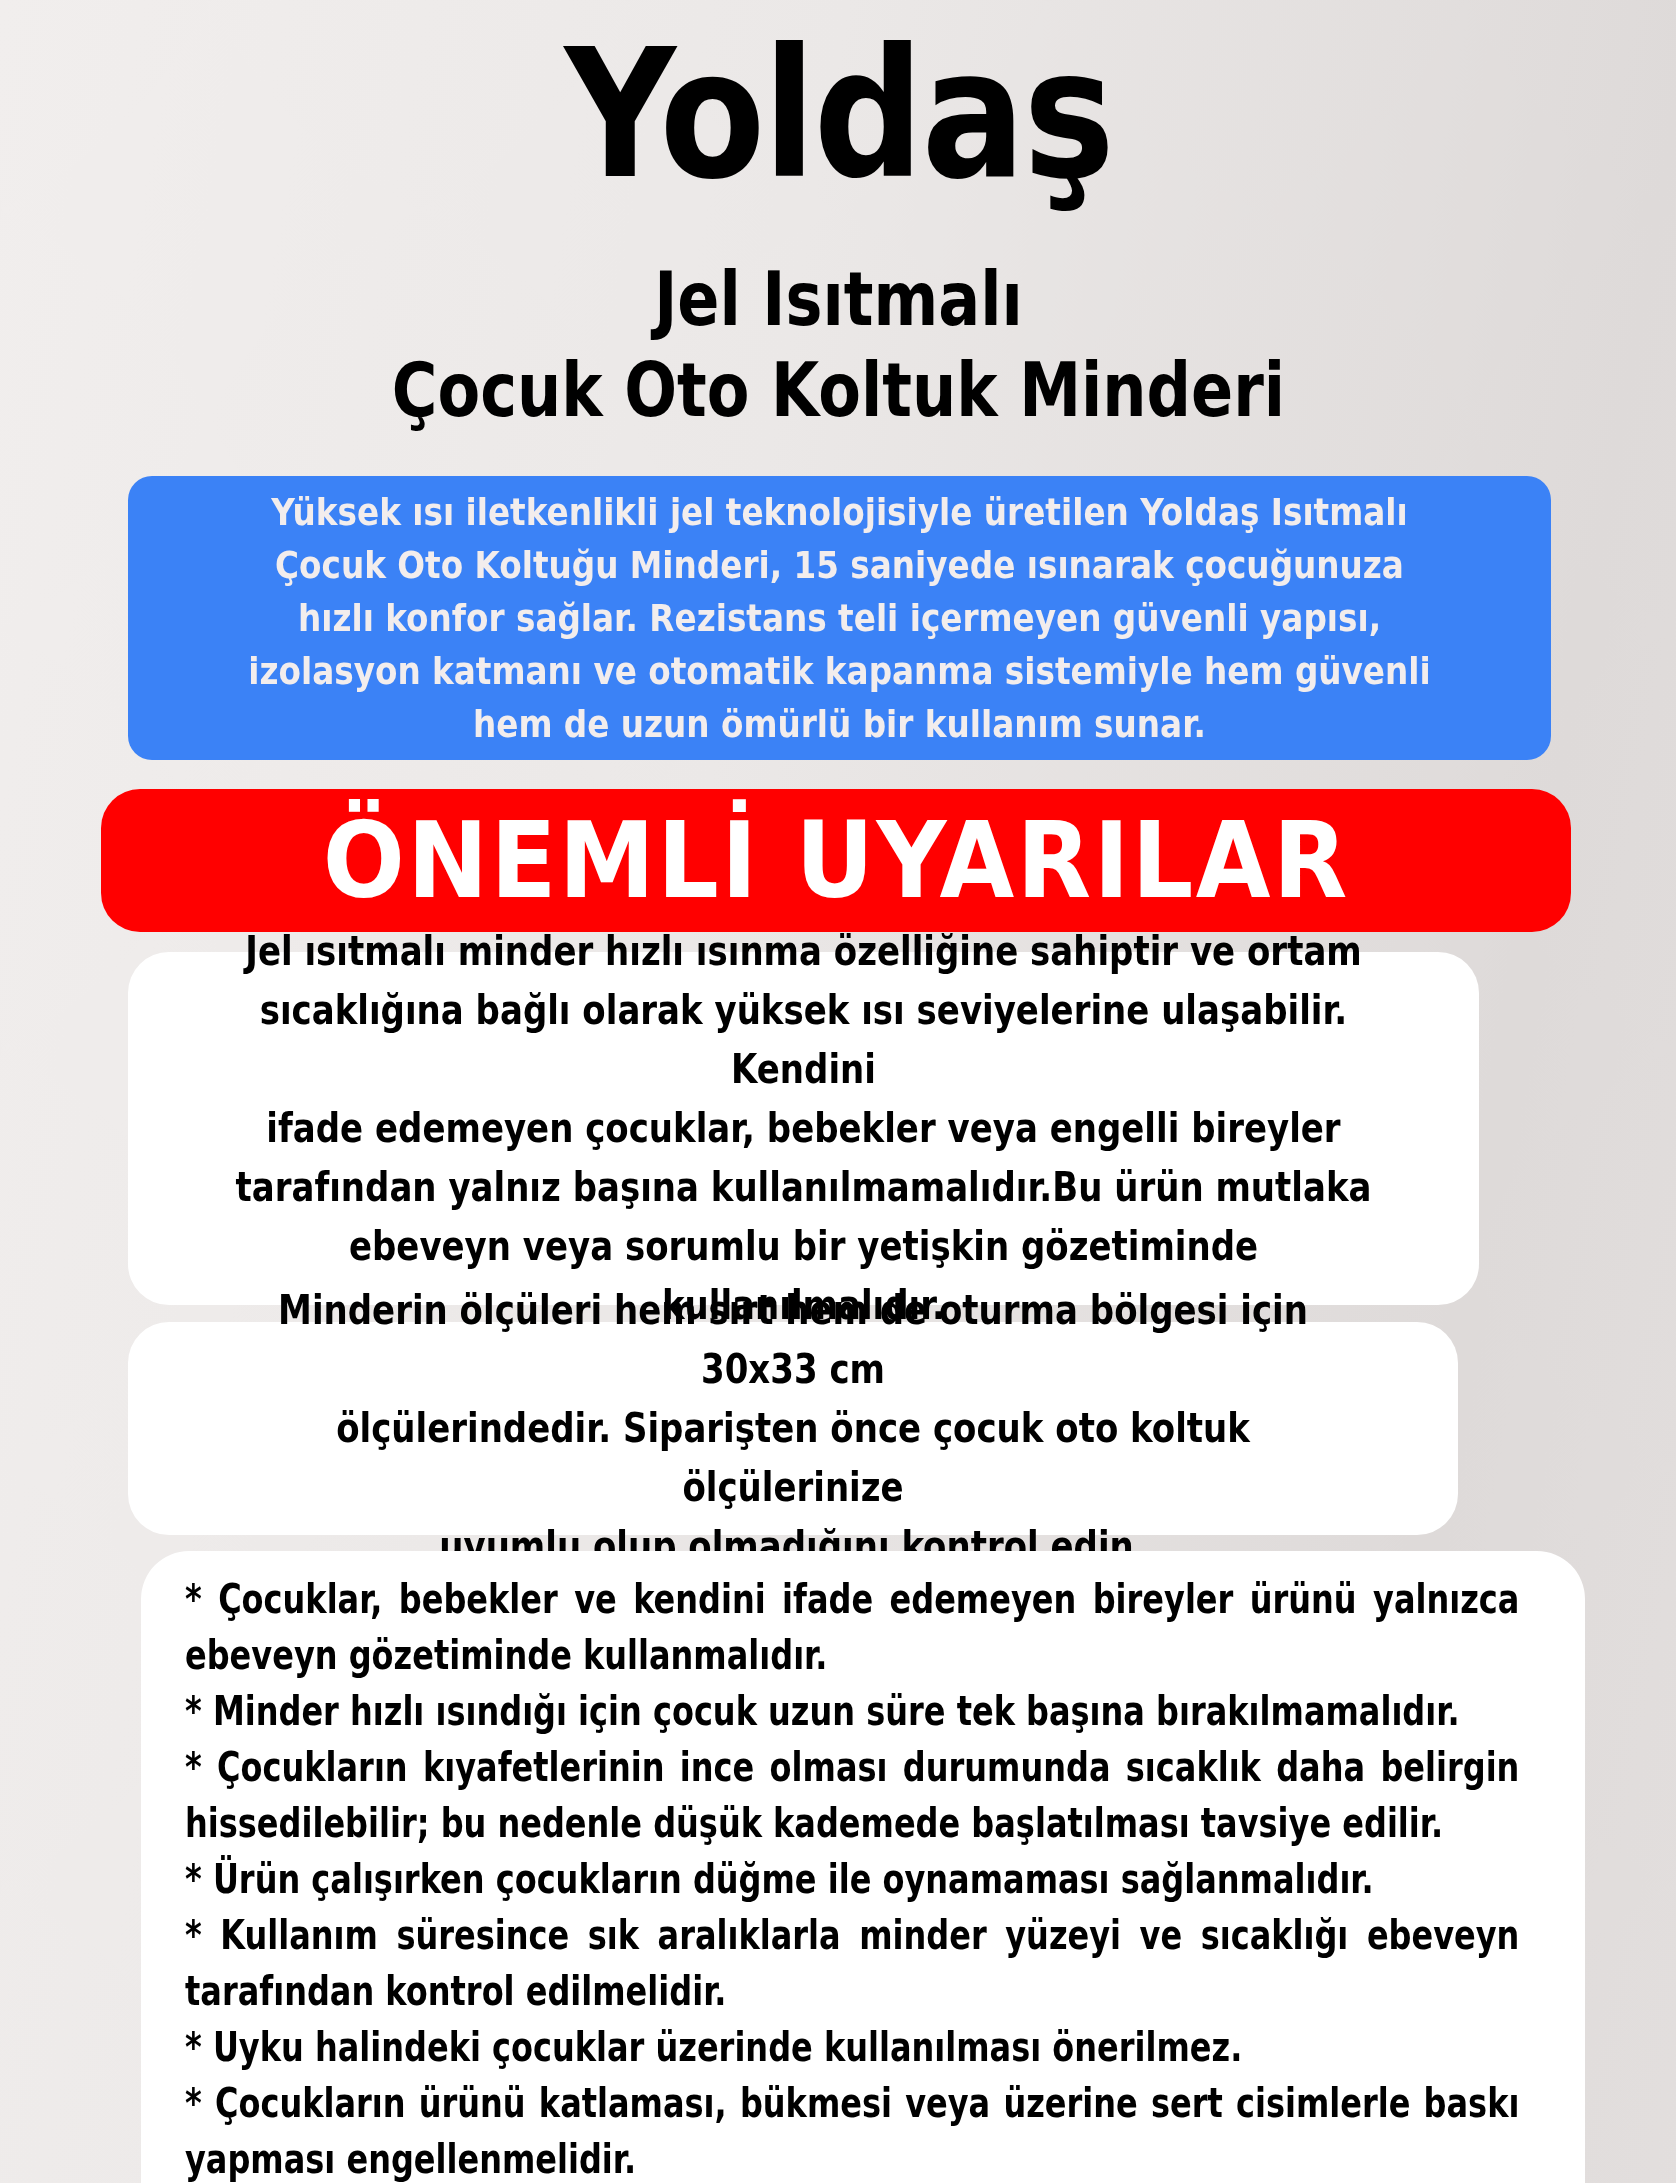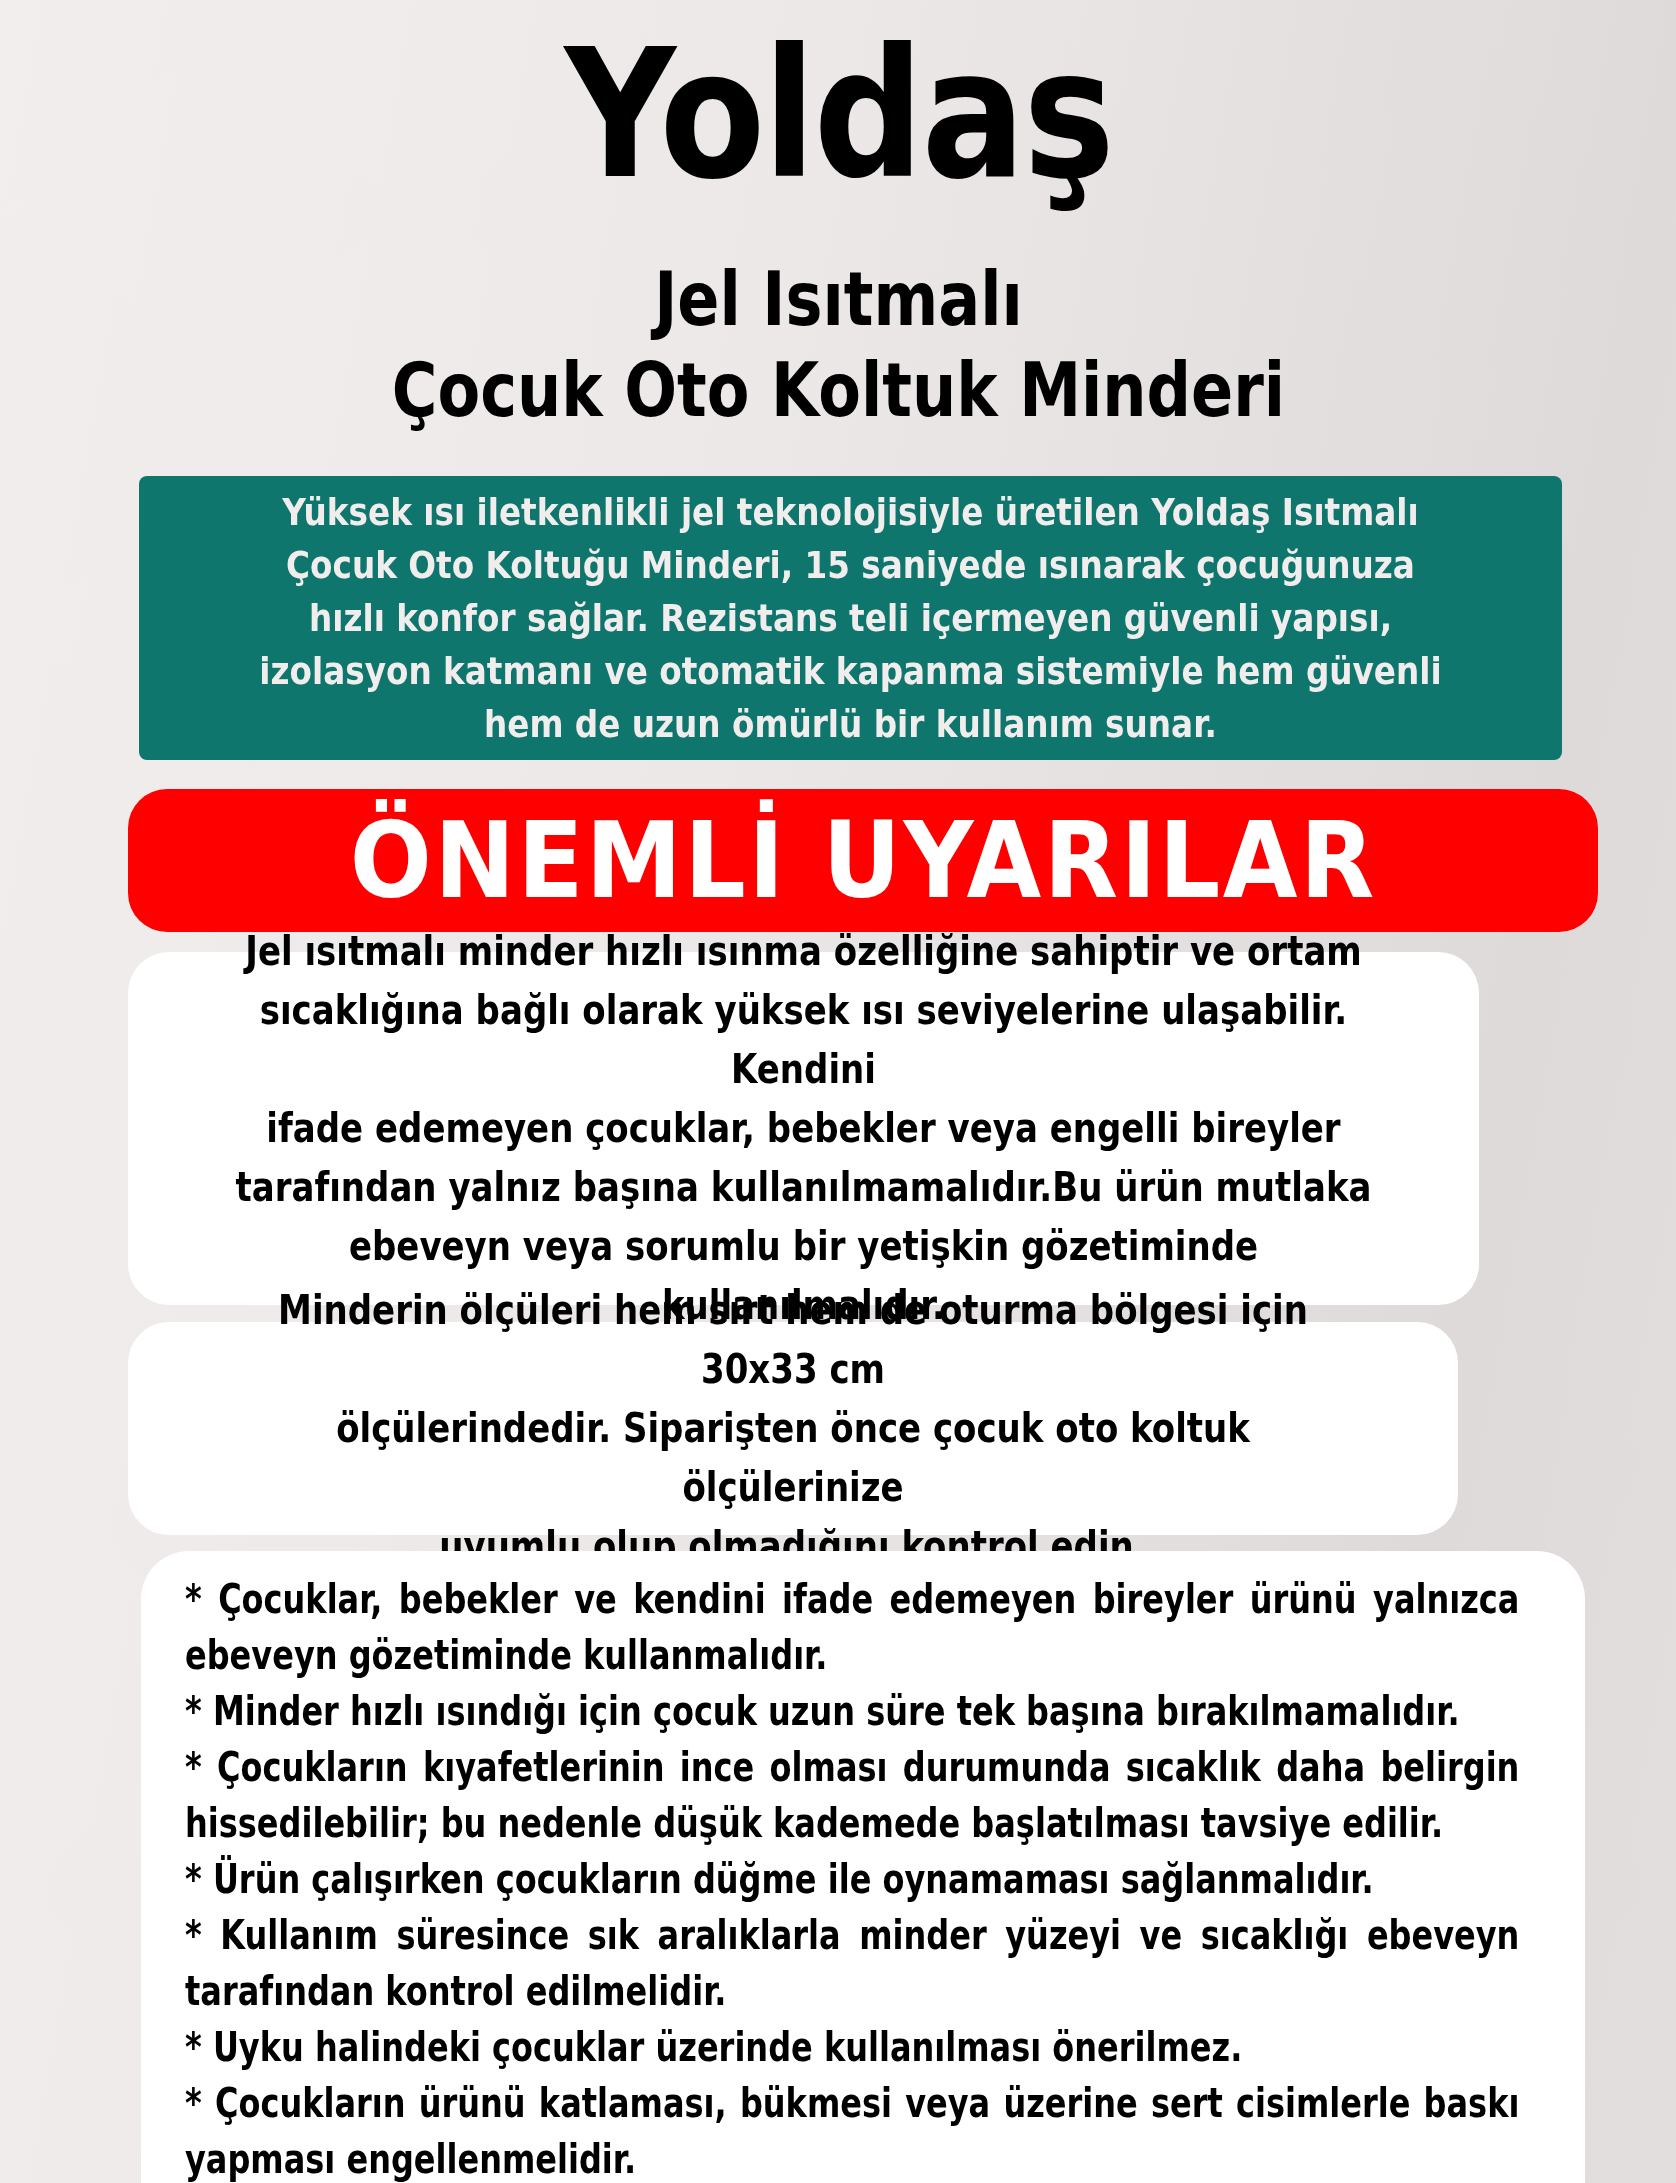--- a/index.html
+++ b/index.html
@@ -13,29 +13,29 @@
       left: 0; width: 1677px; top: 8.7px; text-align: center;
       font-weight: bold; font-size: 179px; line-height: 210px; color: #000;
       letter-spacing: -2.6px; transform: scaleX(0.86); transform-origin: center;
     }
     .subtitle {
       left: 0; width: 1677px; text-align: center; font-weight: bold; color: #000;
       font-size: 74px; line-height: 83px; transform: scaleX(0.84); transform-origin: center;
     }
     .desc-box {
       left: 128px; top: 476px; width: 1423px; height: 284px;
-      background: #0f766e; border-radius: 8px;
-      display: flex; align-items: center; justify-content: center; margin-left: 11px;
+      background: #3b82f6; border-radius: 24px;
+      display: flex; align-items: center; justify-content: center;
     }
     .desc-text {
       color: #f2eded; font-weight: bold; font-size: 38px; line-height: 53px;
       text-align: center; width: 1572px; transform: scaleX(0.86); transform-origin: center;
     }
     .banner {
-      left: 128px; top: 789px; width: 1470px; height: 143px;
+      left: 101px; top: 789px; width: 1470px; height: 143px;
       background: #ff0000; border-radius: 39px;
       display: flex; align-items: center; justify-content: center;
     }
     .banner-text {
       color: #fff; font-weight: bold; font-size: 105px; line-height: 114px;
       letter-spacing: 2.6px; transform: scaleX(0.92); transform-origin: center; white-space: nowrap;
     }
     .white-box {
       background: #ffffff; border-radius: 41px;
       display: flex; align-items: center; justify-content: center;

